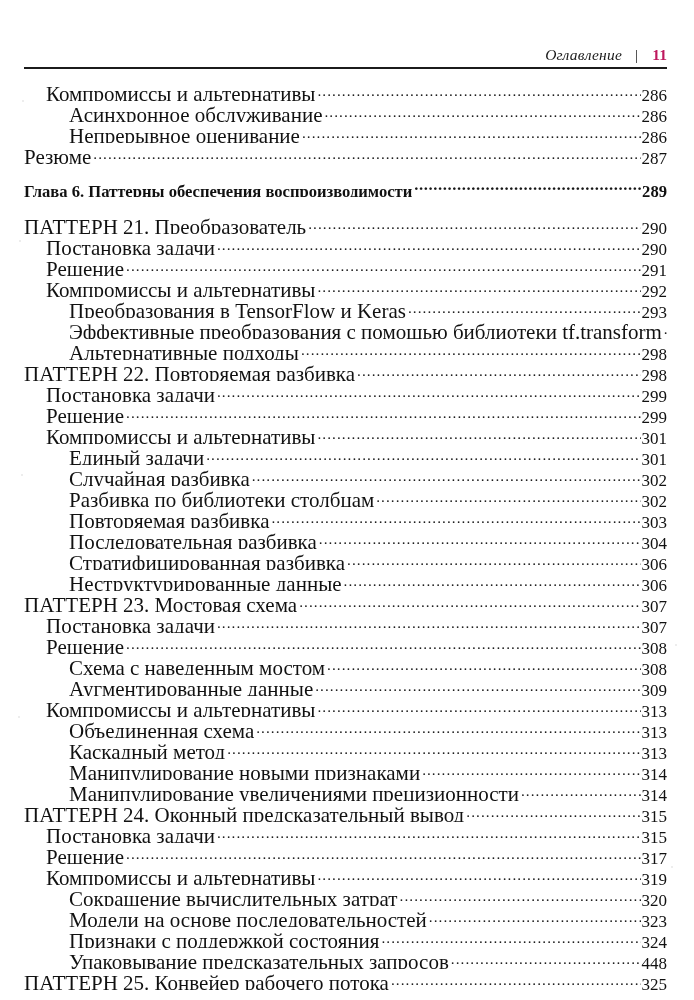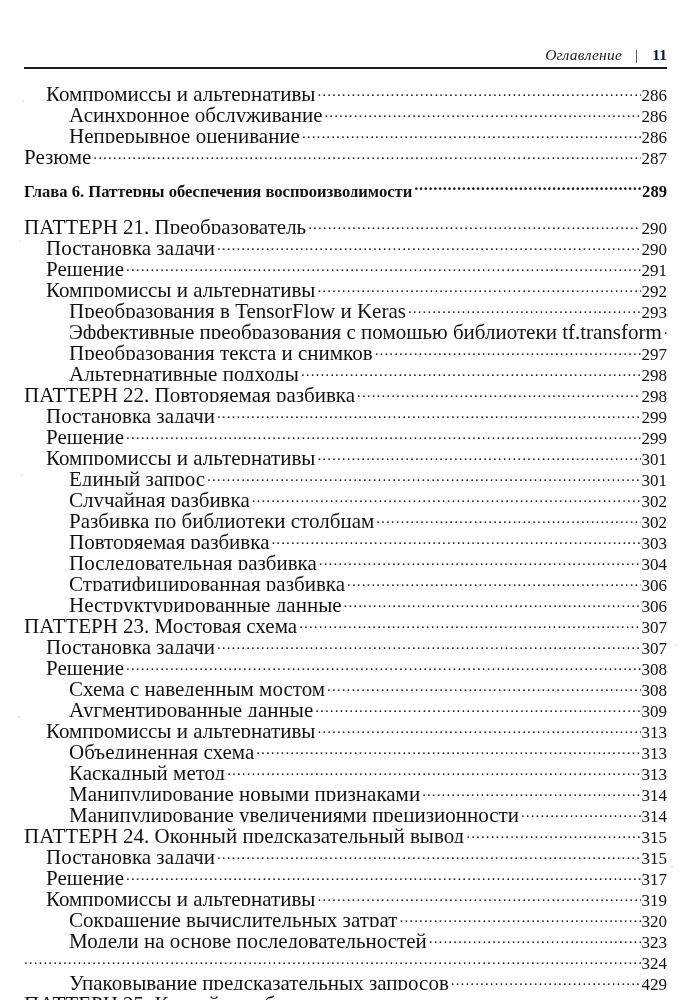--- a/index.html
+++ b/index.html
@@ -45,21 +45,21 @@
     color: #1a1a1a;
   }
   .running-head .rh-sep {
     font-size: 15px;
     margin: 0 9px 0 13px;
     color: #1a1a1a;
   }
   .running-head .rh-folio {
     font-size: 15.5px;
     font-weight: bold;
-    color: #0f172a;
+    color: #be185d;
     min-width: 20px;
     text-align: right;
   }
 
   .head-rule {
     position: absolute;
     left: 24px;
     top: 63px;
     width: 643px;
     height: 2px;
@@ -211,25 +211,20 @@
         <span class="toc-label">Преобразования в TensorFlow и Keras</span>
         <span class="toc-dots"></span>
         <span class="toc-page">293</span>
       </div>
       <div class="toc-row lvl-2">
         <span class="toc-label">Эффективные преобразования с помощью библиотеки tf.transform</span>
         <span class="toc-dots"></span>
         <span class="toc-page">296</span>
       </div>
       <div class="toc-row lvl-2">
-        <span class="toc-label">Преобразования текста и снимков</span>
-        <span class="toc-dots"></span>
-        <span class="toc-page">297</span>
-      </div>
-      <div class="toc-row lvl-2">
         <span class="toc-label">Альтернативные подходы</span>
         <span class="toc-dots"></span>
         <span class="toc-page">298</span>
       </div>
       <div class="toc-row lvl-0">
         <span class="toc-label">ПАТТЕРН 22. Повторяемая разбивка</span>
         <span class="toc-dots"></span>
         <span class="toc-page">298</span>
       </div>
       <div class="toc-row lvl-1">
@@ -241,21 +236,21 @@
         <span class="toc-label">Решение</span>
         <span class="toc-dots"></span>
         <span class="toc-page">299</span>
       </div>
       <div class="toc-row lvl-1">
         <span class="toc-label">Компромиссы и альтернативы</span>
         <span class="toc-dots"></span>
         <span class="toc-page">301</span>
       </div>
       <div class="toc-row lvl-2">
-        <span class="toc-label">Единый запрос</span>
+        <span class="toc-label">Единый задачи</span>
         <span class="toc-dots"></span>
         <span class="toc-page">301</span>
       </div>
       <div class="toc-row lvl-2">
         <span class="toc-label">Случайная разбивка</span>
         <span class="toc-dots"></span>
         <span class="toc-page">302</span>
       </div>
       <div class="toc-row lvl-2">
         <span class="toc-label">Разбивка по библиотеки столбцам</span>
@@ -356,27 +351,28 @@
         <span class="toc-label">Сокращение вычислительных затрат</span>
         <span class="toc-dots"></span>
         <span class="toc-page">320</span>
       </div>
       <div class="toc-row lvl-2">
         <span class="toc-label">Модели на основе последовательностей</span>
         <span class="toc-dots"></span>
         <span class="toc-page">323</span>
       </div>
       <div class="toc-row lvl-2">
+        <span class="toc-label">Признаки с поддержкой состояния</span>
         <span class="toc-dots"></span>
         <span class="toc-page">324</span>
       </div>
       <div class="toc-row lvl-2">
         <span class="toc-label">Упаковывание предсказательных запросов</span>
         <span class="toc-dots"></span>
-        <span class="toc-page">429</span>
+        <span class="toc-page">448</span>
       </div>
       <div class="toc-row lvl-0">
         <span class="toc-label">ПАТТЕРН 25. Конвейер рабочего потока</span>
         <span class="toc-dots"></span>
         <span class="toc-page">325</span>
       </div>
     </div>
 
   <div class="speckle" style="left:22px; top:96px;"></div>
   <div class="speckle" style="left:19px; top:236px;"></div>

